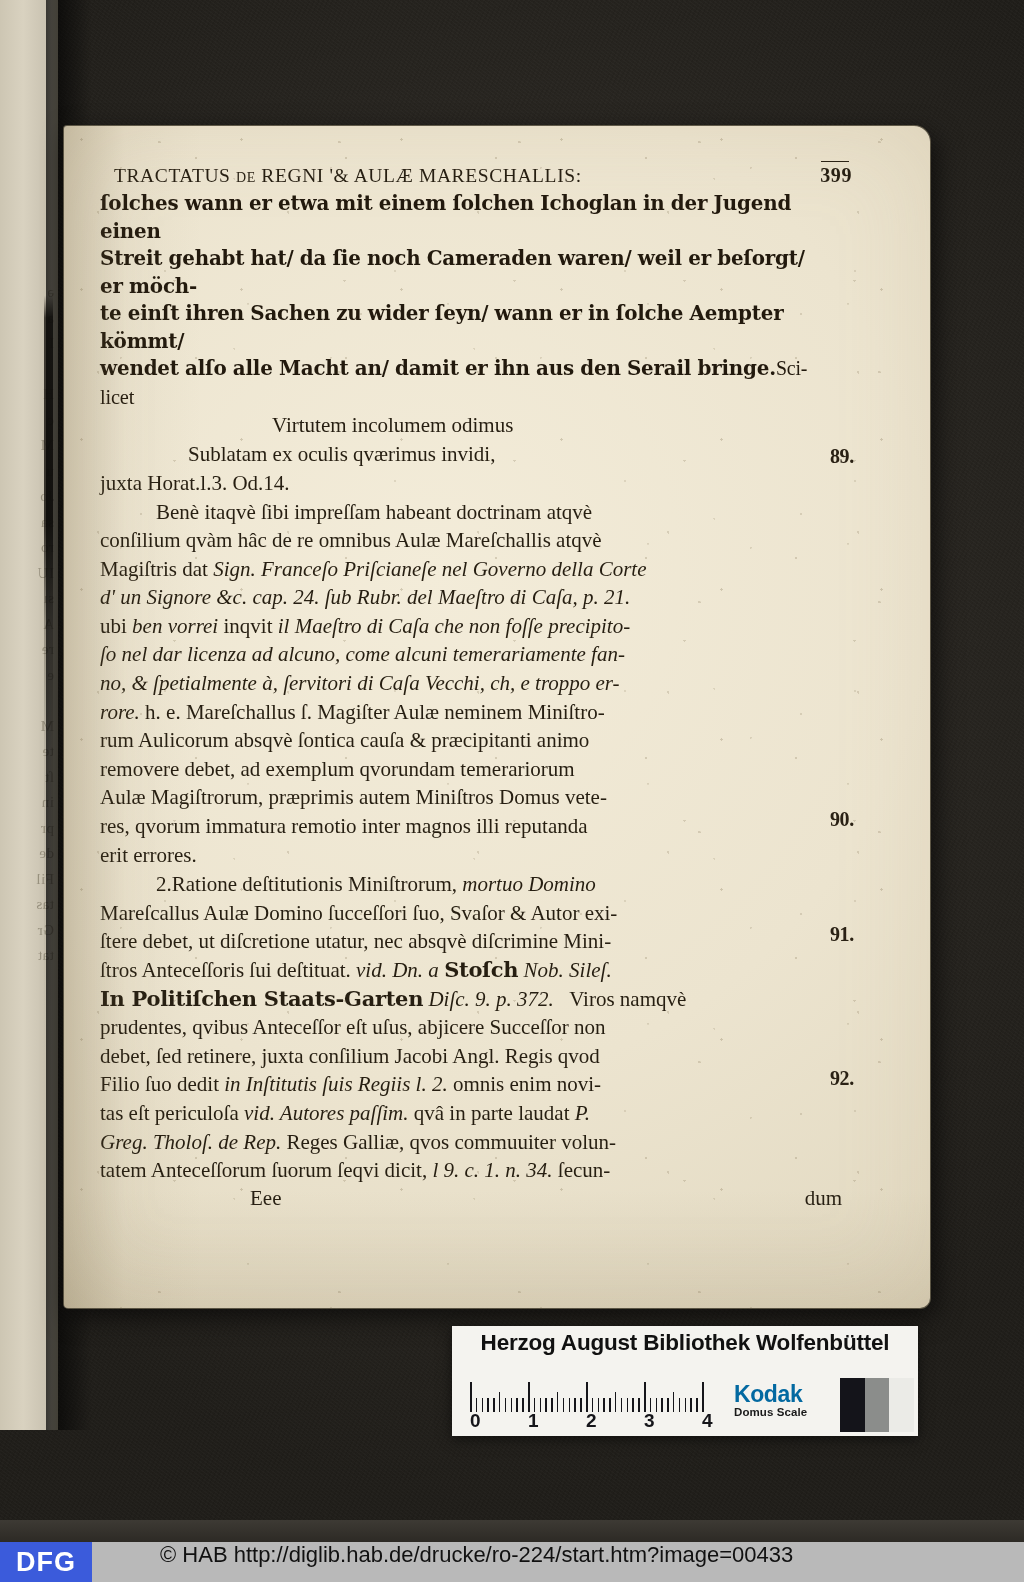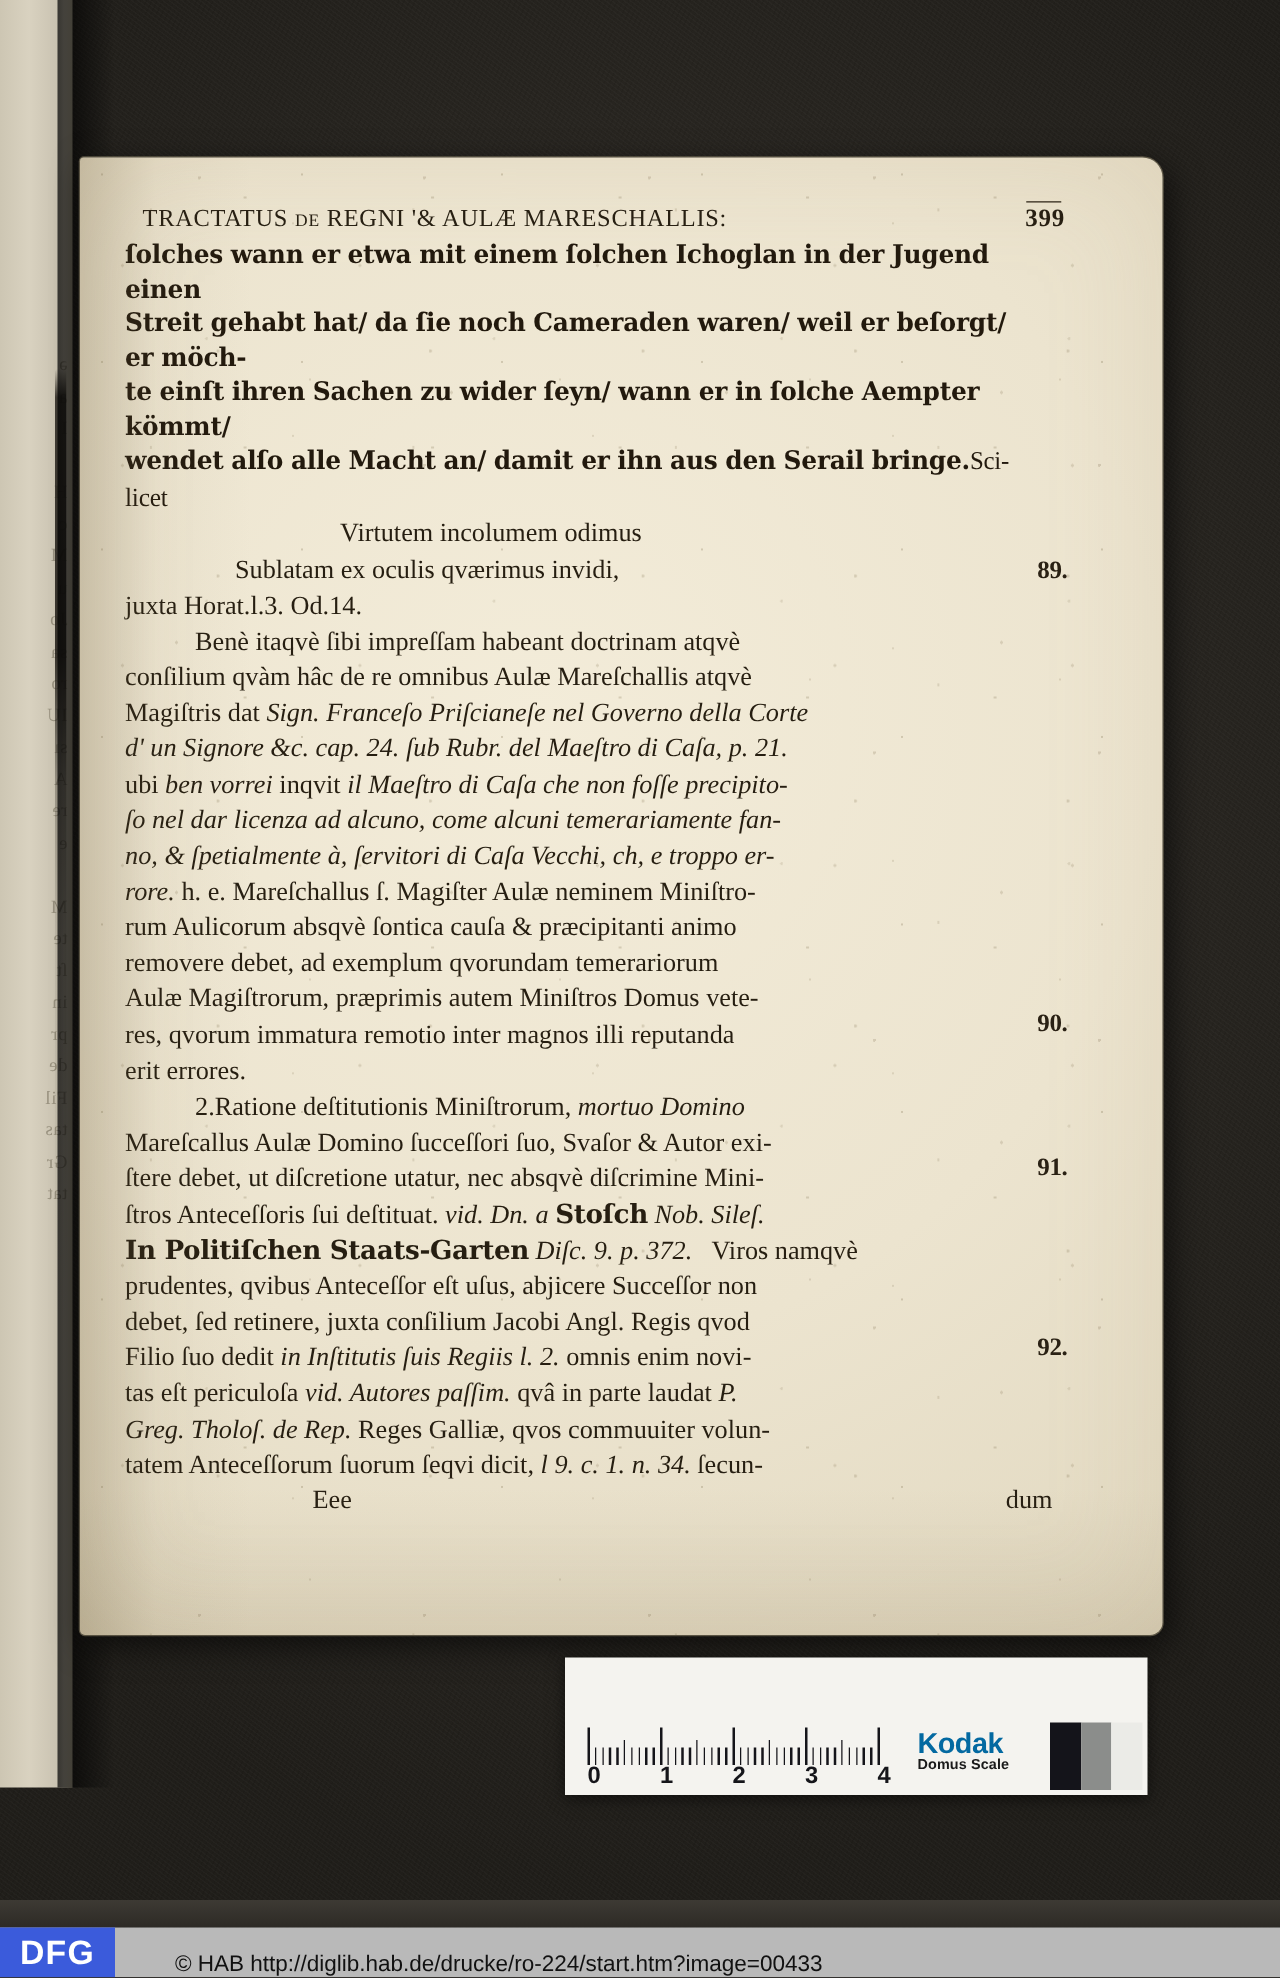--- a/index.html
+++ b/index.html
@@ -286,38 +286,39 @@
   }
   .gp { height: 100%; }
 
   
   .footer {
     position: absolute;
     left: 0; bottom: 0;
     width: 1024px; height: 40px;
     background: #b9b9b9;
     display: flex;
-    align-items: flex-end;
+    align-items: flex-start;
+    gap: 20px;
   }
   .dfg-logo {
     width: 92px; height: 40px;
     background: #3b5bdb;
     color: #fff;
     font-family: "Liberation Sans", sans-serif;
     font-weight: 700;
     font-size: 27px;
     letter-spacing: 1px;
     display: flex;
     align-items: center;
     justify-content: center;
     flex: none;
   }
   .footer-text {
     font-family: "Liberation Sans", sans-serif;
-    font-size: 18px;
+    font-size: 22px;
     color: #111;
     margin-left: 48px;
     white-space: nowrap;
   }
   .footer-strip {
     position: absolute;
     left: 0; bottom: 40px;
     width: 1024px; height: 22px;
     background: linear-gradient(180deg, #3d3a34 0%, #2d2a25 100%);
   }
@@ -420,20 +421,21 @@
 
       <span class="marginal" style="top:281px;">89.</span>
       <span class="marginal" style="top:644px;">90.</span>
       <span class="marginal" style="top:759px;">91.</span>
       <span class="marginal" style="top:903px;">92.</span>
 
     </div>
   </div>
 
   <div class="ruler-card">
+    <div class="ruler-title">Herzog August Bibliothek Wolfenbüttel</div>
 
     <div class="ruler-scale" id="ruler-scale" style="width: 234px;">
         <div class="tick" style="left: 0px; height: 30px; width: 2.2px;"></div>
         <div class="tick" style="left: 5.8px; height: 14px; width: 1.4px;"></div>
         <div class="tick" style="left: 11.6px; height: 14px; width: 1.4px;"></div>
         <div class="tick" style="left: 17.4px; height: 14px; width: 1.4px;"></div>
         <div class="tick" style="left: 23.2px; height: 14px; width: 1.4px;"></div>
         <div class="tick" style="left: 29px; height: 20px; width: 1.4px;"></div>
         <div class="tick" style="left: 34.8px; height: 14px; width: 1.4px;"></div>
         <div class="tick" style="left: 40.6px; height: 14px; width: 1.4px;"></div>

